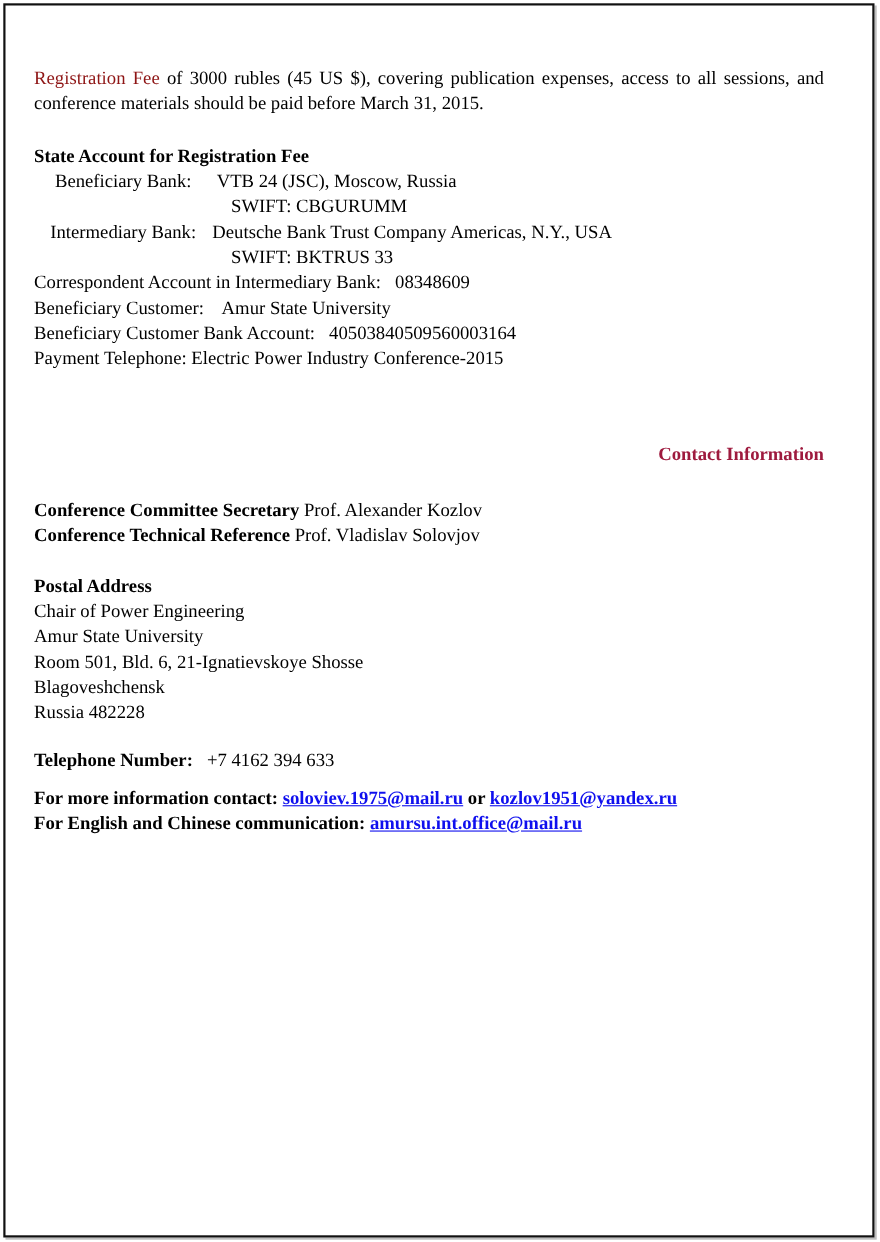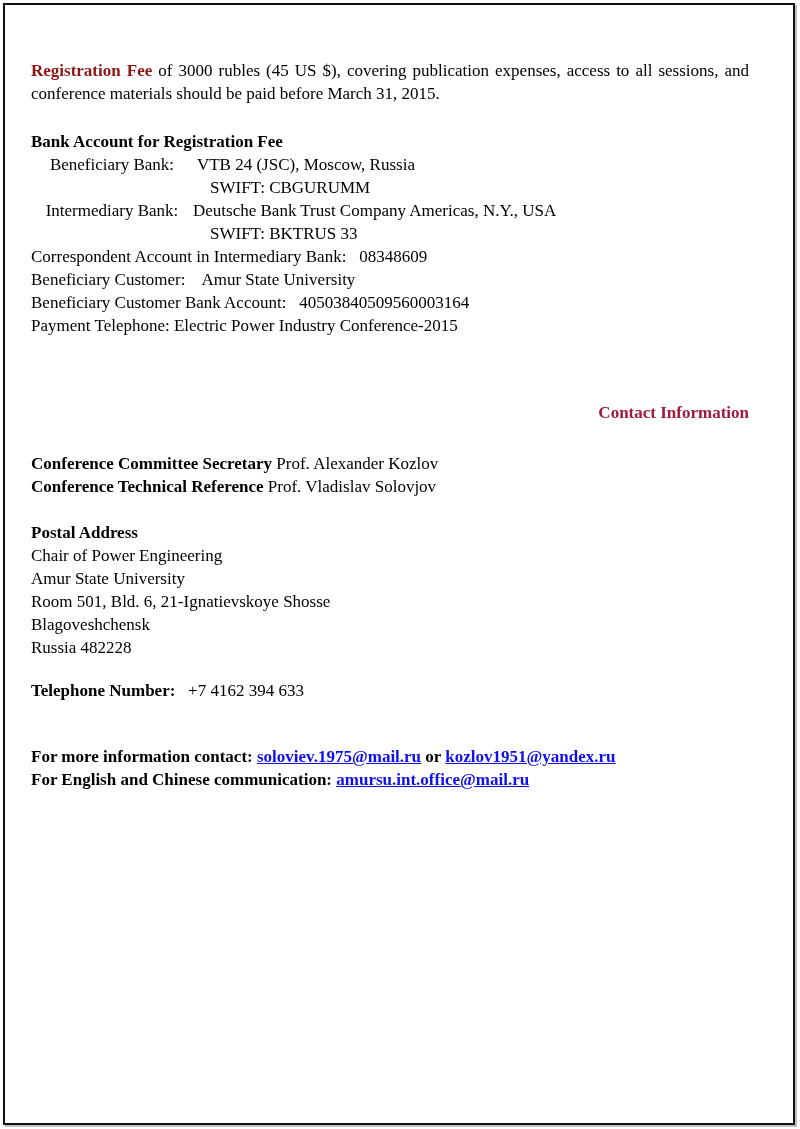--- a/index.html
+++ b/index.html
@@ -18,52 +18,52 @@
   }
   .content {
     padding: 54px 44px 0 26px;
     font-size: 17px;
     line-height: 23px;
     color: #000000;
   }
   .line { white-space: pre-wrap; }
   .bold { font-weight: bold; }
   .para { text-align: justify; }
-  .red  { color: var(--heading-red, #8e1515); font-weight: bold; }
+  .red  { color: var(--heading-red, #8e1515); font-weight: normal; }
   .red2 { color: var(--contact-red, #9e1a3e); font-weight: bold; }
   .cell {
     display: inline-block;
     width: 162px;
     white-space: pre;
     vertical-align: top;
     text-align: center;
   }
   .bank            { margin-top: 25px; }
   .contact-heading { margin-top: 64px; text-align: right; }
   .secretaries     { margin-top: 28px; }
   .postal          { margin-top: 23px; }
   .telephone       { margin-top: 20px; }
-  .emails          { margin-top: 43px; font-weight: bold; }
+  .emails          { margin-top: 12px; font-weight: bold; }
   a.email-link {
     color: var(--link-blue, #0000ee);
     text-decoration: underline;
     font-weight: bold;
     cursor: pointer;
   }
 </style>
 </head>
 <body>
 
 <div class="sheet">
   <div class="content">
 
     <p class="para"><span class="red">Registration Fee</span><span> of 3000 rubles (45 US $), covering publication expenses, access to all sessions, and conference materials should be paid before March 31, 2015.</span></p>
 
     <div class="bank">
-      <div class="line bold">Bank Account for Registration Fee</div>
+      <div class="line bold">State Account for Registration Fee</div>
       <div class="line"><span class="cell">Beneficiary Bank:</span><span> VTB 24 (JSC), Moscow, Russia</span></div>
       <div class="line"><span class="cell"></span><span>    SWIFT: CBGURUMM</span></div>
       <div class="line"><span class="cell">Intermediary Bank:</span><span>Deutsche Bank Trust Company Americas, N.Y., USA</span></div>
       <div class="line"><span class="cell"></span><span>    SWIFT: BKTRUS 33</span></div>
       <div class="line"><span>Correspondent Account in Intermediary Bank:</span><span>   08348609</span></div>
       <div class="line"><span>Beneficiary Customer:</span><span>    Amur State University</span></div>
       <div class="line"><span>Beneficiary Customer Bank Account:</span><span>   40503840509560003164</span></div>
       <div class="line"><span>Payment Telephone:</span><span> Electric Power Industry Conference-2015</span></div>
     </div>
 

